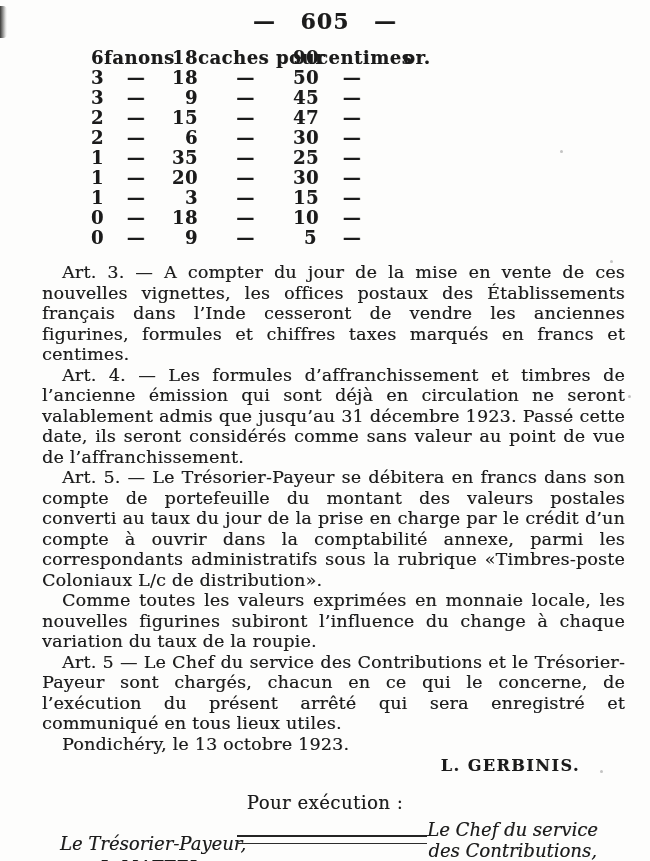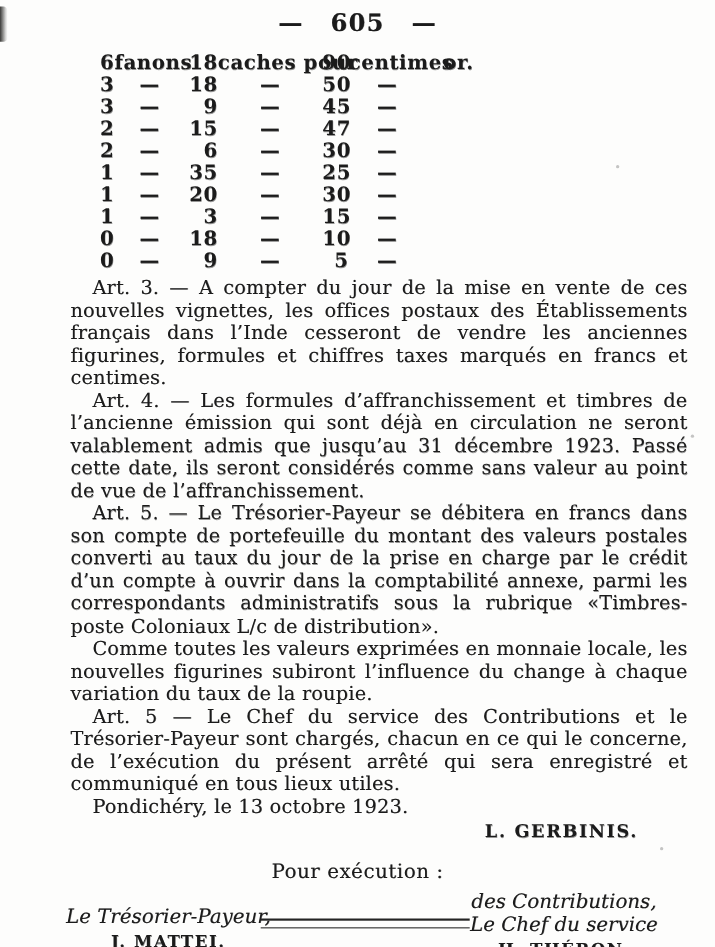--- a/index.html
+++ b/index.html
@@ -35,22 +35,22 @@
     height:20px;
     align-items:baseline;
     white-space:nowrap;
   }
   .tcell{display:block;}
   .tcell.c0,.tcell.c2,.tcell.c4{text-align:right;}
   .tcell.c1,.tcell.c3,.tcell.c5{text-align:center;}
   .tcell.c6{text-align:left;padding-left:16px;}
   
   .body-text{
-    margin-top:5px;
-    padding:0 25px 0 64px;
+    margin-top:15px;
+    padding:0 25px 0 42px;
     font-size:17.5px;
     line-height:20.5px;
     text-align:justify;
     letter-spacing:0.2px;
   }
   .body-text p{margin:0;text-indent:20px;}
   
   .gov-sig{
     margin-top:2px;
     padding-right:70px;
@@ -210,21 +210,21 @@
   <div class="gov-sig">L. GERBINIS.</div>
 
   <div class="exec-line">Pour exécution :</div>
 
   <div class="sig-row">
     <div class="sig-block sig-left">
       <div class="sig-title">Le Trésorier-Payeur,</div>
       <div class="sig-name">J. MATTEI.</div>
     </div>
     <div class="sig-block sig-right">
+      <div class="sig-title">Le Chef du service</div>
       <div class="sig-title">des Contributions,</div>
-      <div class="sig-title">Le Chef du service</div>
       <div class="sig-name">H. THÉRON.</div>
     </div>
   </div>
 
   <div class="bottom-rule"></div>
 
 </div>
 
 </body></html>

